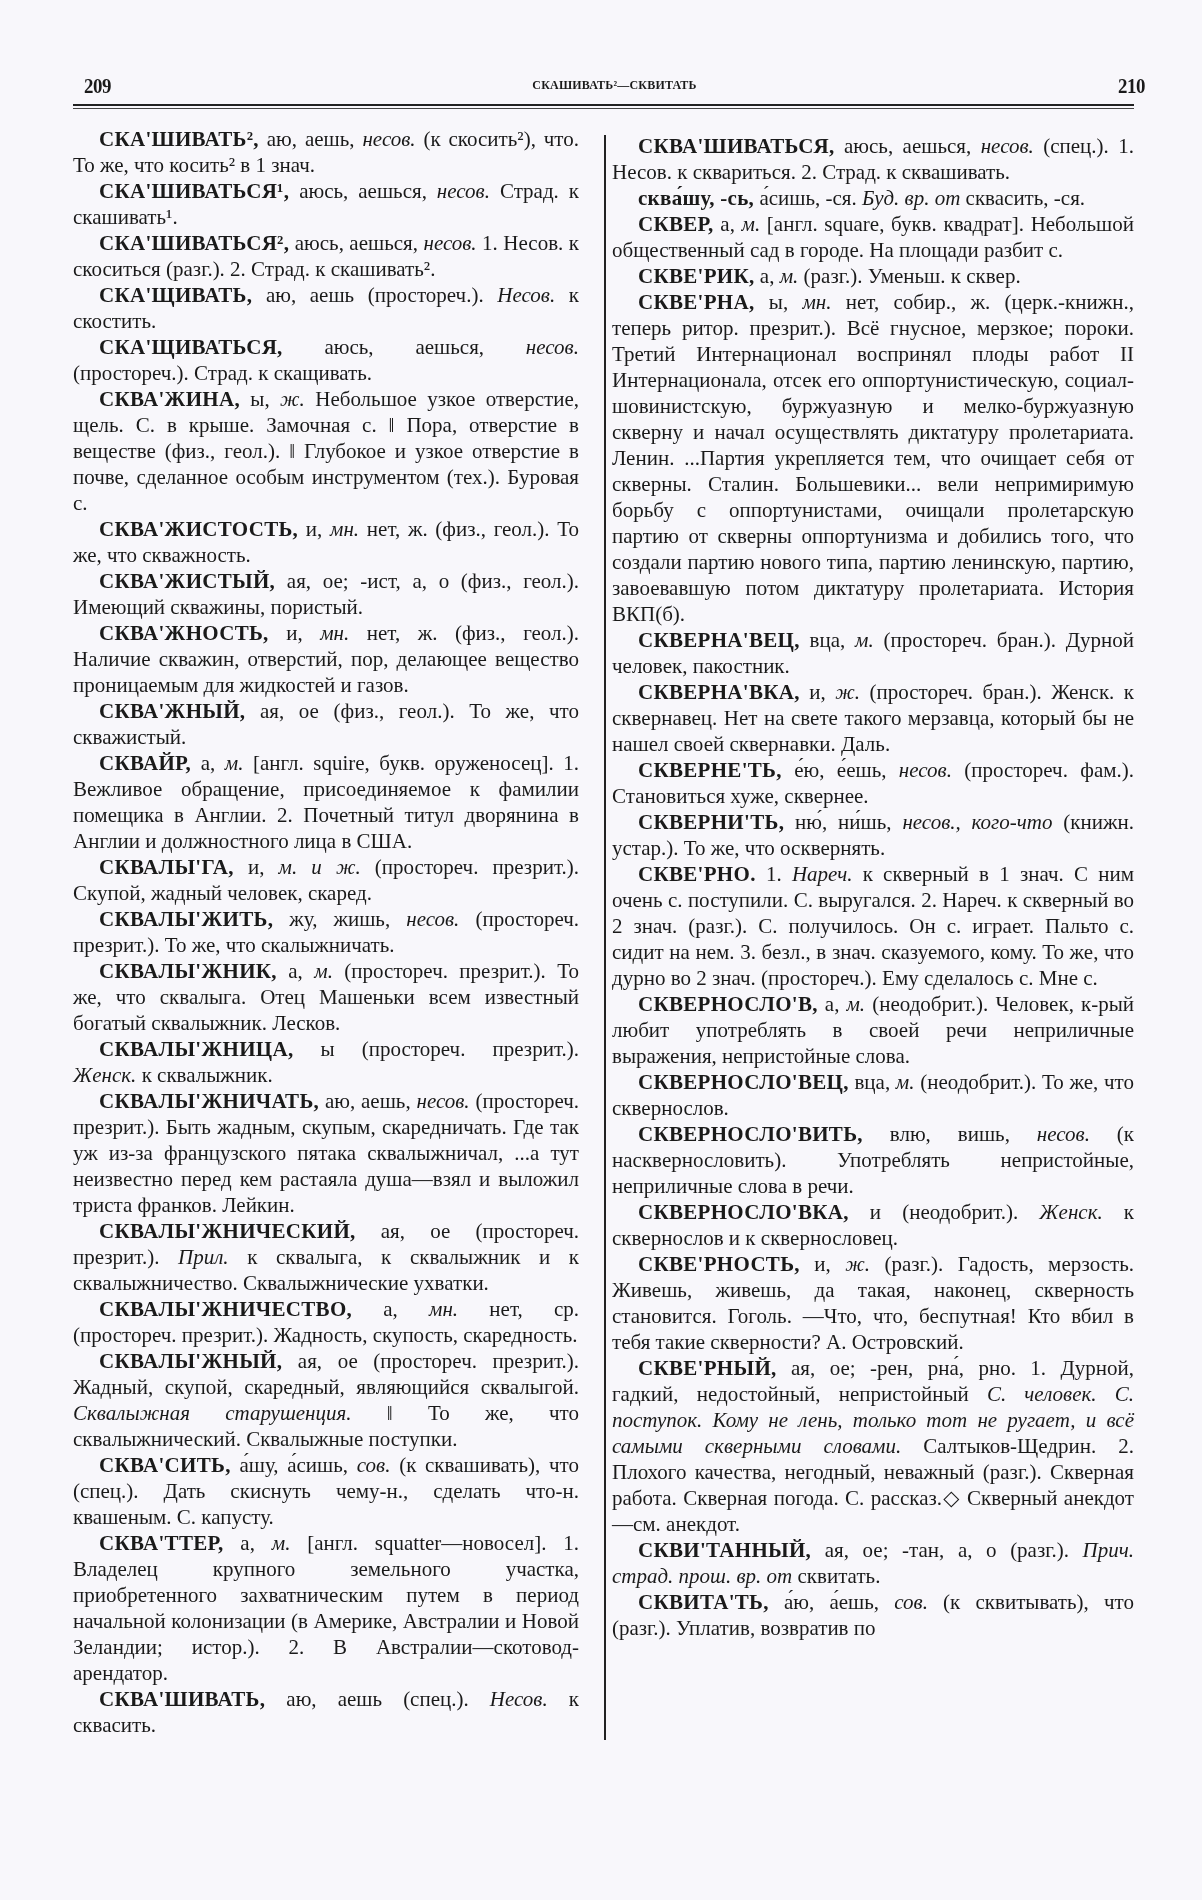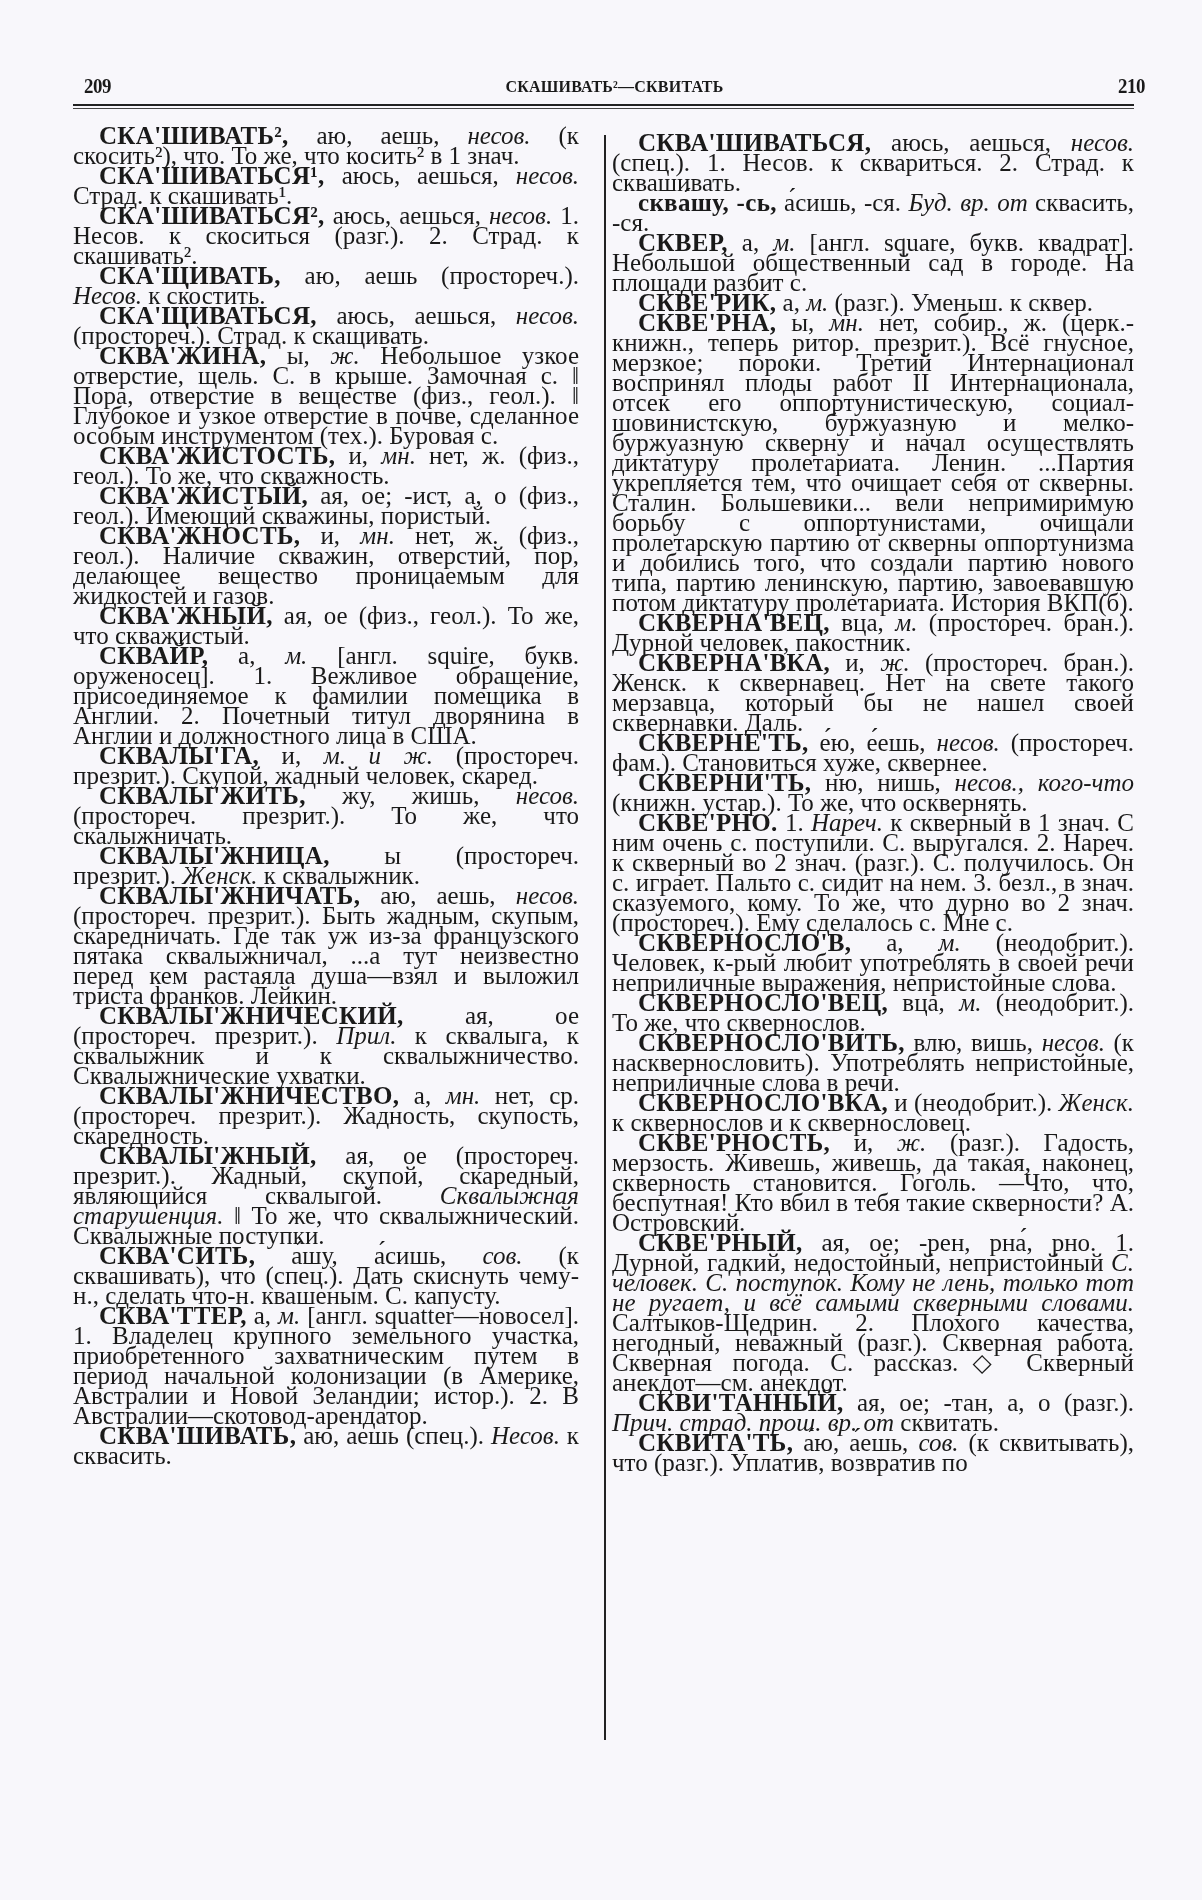--- a/index.html
+++ b/index.html
@@ -4,24 +4,24 @@
 <style>
   html,body{margin:0;padding:0;background:#f8f7fb;}
   body{width:1202px;height:1900px;position:relative;overflow:hidden;
        font-family:"Liberation Serif","DejaVu Serif",serif;color:#1a1a1a;}
   .hdr{position:absolute;top:74px;left:84px;width:1061px;height:26px;}
   .pnum{position:absolute;top:0;font-weight:bold;font-size:21px;letter-spacing:-0.5px;
         font-family:"Liberation Serif",serif;transform:scaleX(0.9);transform-origin:left;}
   .pnum.l{left:0;}
   .pnum.r{right:0;transform-origin:right;}
   .htitle{position:absolute;top:4px;left:0;right:0;text-align:center;font-weight:bold;
-          font-size:16px;letter-spacing:0.2px;}
+          font-size:12px;letter-spacing:0.2px;}
   .rule{position:absolute;top:104px;left:73px;width:1061px;height:5px;
         border-top:2px solid #222;border-bottom:1px solid #444;box-sizing:border-box;}
-  .col{position:absolute;top:126px;font-size:25px;line-height:20px;text-align:justify;
+  .col{position:absolute;top:126px;font-size:21px;line-height:26px;text-align:justify;
        hyphens:manual;}
   .col.left{left:73px;width:506px;}
   .col.right{left:612px;width:522px;margin-top:7px;}
   .divider{position:absolute;left:604px;top:135px;width:1.5px;height:1605px;background:#222;}
   .entry{margin:0;text-indent:26px;}
   .hw{font-weight:bold;letter-spacing:0.3px;}
   .it{font-style:italic;}
 </style>
 </head>
 <body>
@@ -40,20 +40,21 @@
     <p class="entry"><span class="hw">СКА'ЩИВАТЬ,</span><span> аю, аешь (простореч.). </span><span class="it">Несов.</span><span> к скостить.</span></p>
     <p class="entry"><span class="hw">СКА'ЩИВАТЬСЯ,</span><span> аюсь, аешься, </span><span class="it">несов.</span><span> (простореч.). Страд. к скащивать.</span></p>
     <p class="entry"><span class="hw">СКВА'ЖИНА,</span><span> ы, </span><span class="it">ж.</span><span> Небольшое узкое отверстие, щель. С. в крыше. Замочная с. ‖ Пора, отверстие в веществе (физ., геол.). ‖ Глубокое и узкое отверстие в почве, сделанное особым инструментом (тех.). Буровая с.</span></p>
     <p class="entry"><span class="hw">СКВА'ЖИСТОСТЬ,</span><span> и, </span><span class="it">мн.</span><span> нет, ж. (физ., геол.). То же, что скважность.</span></p>
     <p class="entry"><span class="hw">СКВА'ЖИСТЫЙ,</span><span> ая, ое; -ист, а, о (физ., геол.). Имеющий скважины, пористый.</span><span class="it"></span><span></span></p>
     <p class="entry"><span class="hw">СКВА'ЖНОСТЬ,</span><span> и, </span><span class="it">мн.</span><span> нет, ж. (физ., геол.). Наличие скважин, отверстий, пор, делающее вещество проницаемым для жидкостей и газов.</span></p>
     <p class="entry"><span class="hw">СКВА'ЖНЫЙ,</span><span> ая, ое (физ., геол.). То же, что скважистый.</span><span class="it"></span><span></span></p>
     <p class="entry"><span class="hw">СКВАЙР,</span><span> а, </span><span class="it">м.</span><span> [англ. squire, букв. оруженосец]. 1. Вежливое обращение, присоединяемое к фамилии помещика в Англии. 2. Почетный титул дворянина в Англии и должностного лица в США.</span></p>
     <p class="entry"><span class="hw">СКВАЛЫ'ГА,</span><span> и, </span><span class="it">м. и ж.</span><span> (простореч. презрит.). Скупой, жадный человек, скаред.</span></p>
     <p class="entry"><span class="hw">СКВАЛЫ'ЖИТЬ,</span><span> жу, жишь, </span><span class="it">несов.</span><span> (простореч. презрит.). То же, что скалыжничать.</span></p>
+    <p class="entry"><span class="hw">СКВАЛЫ'ЖНИК,</span><span> а, </span><span class="it">м.</span><span> (простореч. презрит.). То же, что сквалыга. Отец Машеньки всем известный богатый сквалыжник. Лесков.</span></p>
     <p class="entry"><span class="hw">СКВАЛЫ'ЖНИЦА,</span><span> ы (простореч. презрит.). </span><span class="it">Женск.</span><span> к сквалыжник.</span></p>
     <p class="entry"><span class="hw">СКВАЛЫ'ЖНИЧАТЬ,</span><span> аю, аешь, </span><span class="it">несов.</span><span> (простореч. презрит.). Быть жадным, скупым, скаредничать. Где так уж из-за французского пятака сквалыжничал, ...а тут неизвестно перед кем растаяла душа—взял и выложил триста франков. Лейкин.</span></p>
     <p class="entry"><span class="hw">СКВАЛЫ'ЖНИЧЕСКИЙ,</span><span> ая, ое (простореч. презрит.). </span><span class="it">Прил.</span><span> к сквалыга, к сквалыжник и к сквалыжничество. Сквалыжнические ухватки.</span></p>
     <p class="entry"><span class="hw">СКВАЛЫ'ЖНИЧЕСТВО,</span><span> а, </span><span class="it">мн.</span><span> нет, ср. (простореч. презрит.). Жадность, скупость, скаредность.</span></p>
     <p class="entry"><span class="hw">СКВАЛЫ'ЖНЫЙ,</span><span> ая, ое (простореч. презрит.). Жадный, скупой, скаредный, являющийся сквалыгой. </span><span class="it">Сквалыжная старушенция.</span><span> ‖ То же, что сквалыжнический. Сквалыжные поступки.</span></p>
     <p class="entry"><span class="hw">СКВА'СИТЬ,</span><span> а́шу, а́сишь, </span><span class="it">сов.</span><span> (к сквашивать), что (спец.). Дать скиснуть чему-н., сделать что-н. квашеным. С. капусту.</span></p>
     <p class="entry"><span class="hw">СКВА'ТТЕР,</span><span> а, </span><span class="it">м.</span><span> [англ. squatter—новосел]. 1. Владелец крупного земельного участка, приобретенного захватническим путем в период начальной колонизации (в Америке, Австралии и Новой Зеландии; истор.). 2. В Австралии—скотовод-арендатор.</span></p>
     <p class="entry"><span class="hw">СКВА'ШИВАТЬ,</span><span> аю, аешь (спец.). </span><span class="it">Несов.</span><span> к сквасить.</span></p>
   </div>
 <div class="divider"></div>

